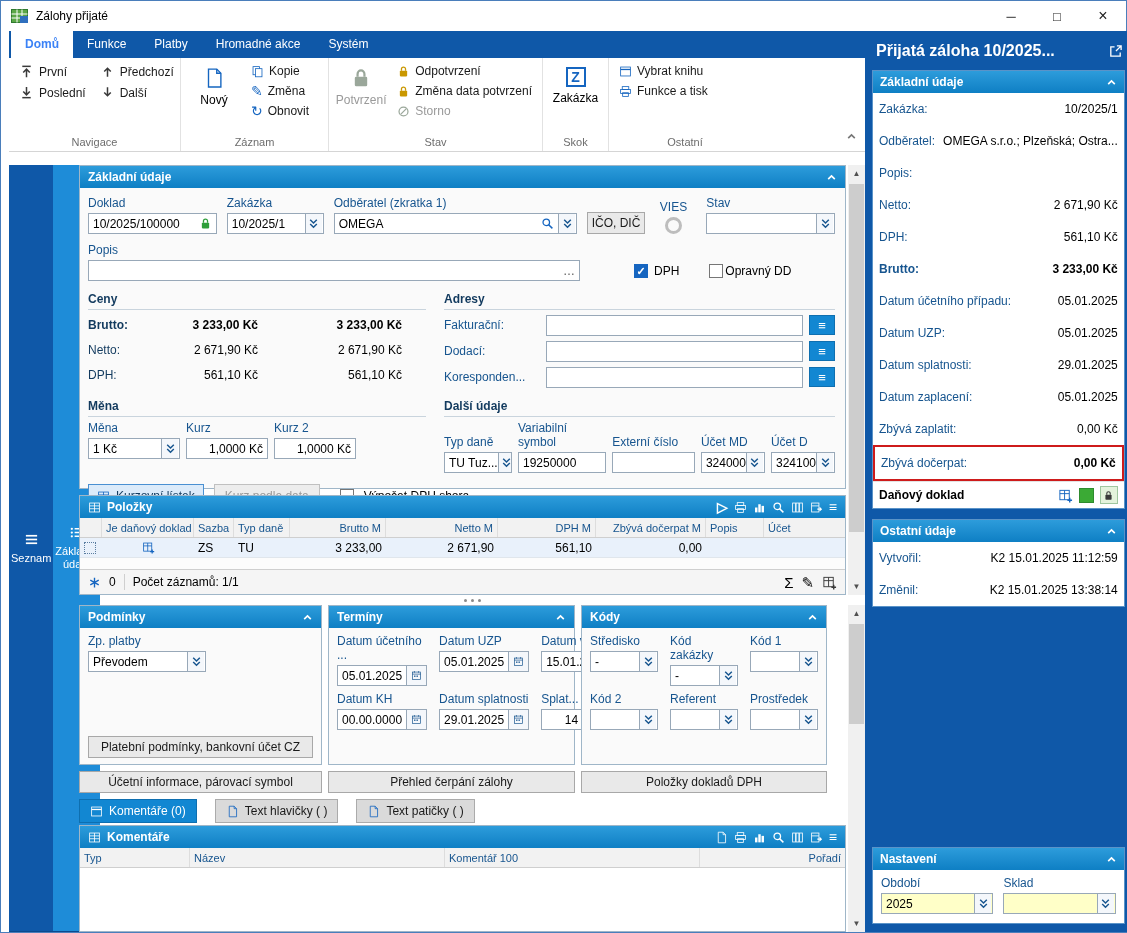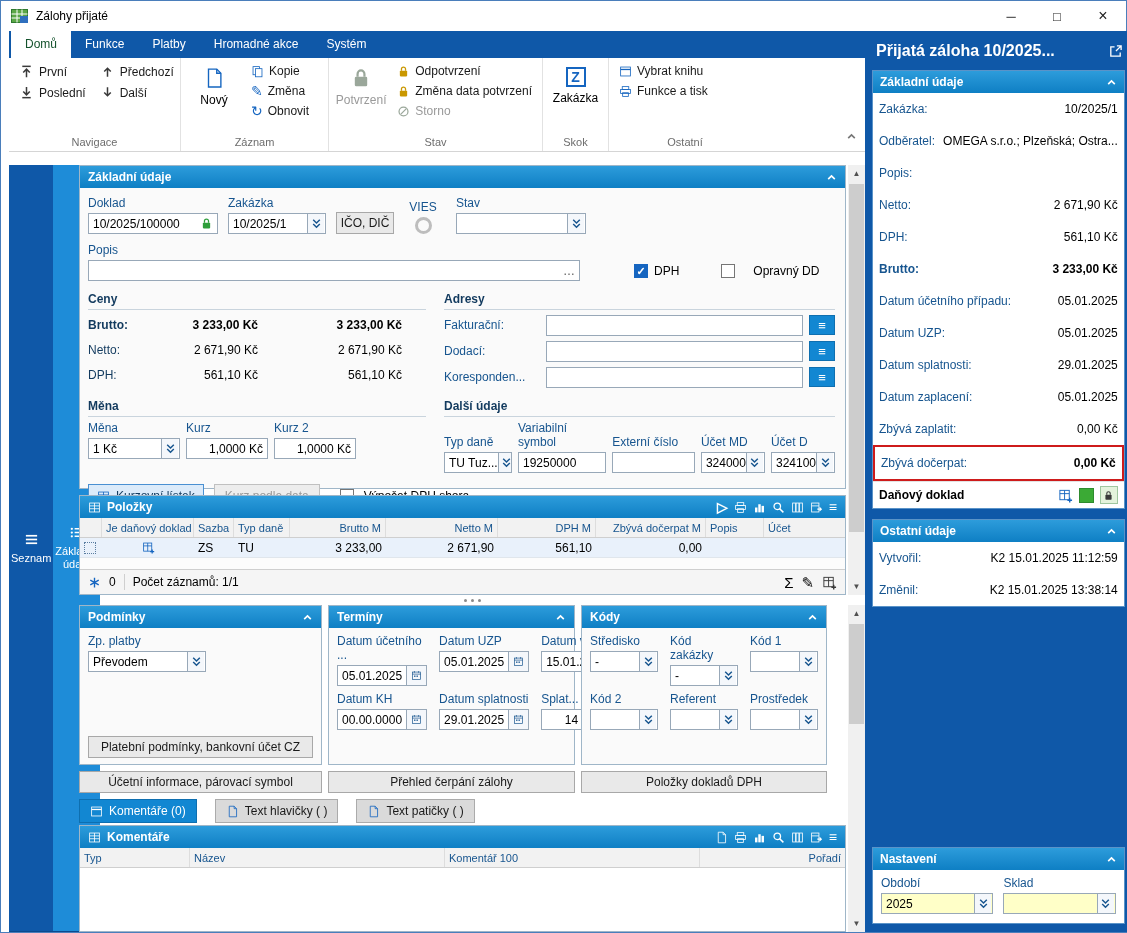--- a/index.html
+++ b/index.html
@@ -13,21 +13,21 @@
 .win-controls{margin-left:auto;display:flex;height:100%}
 .win-btn{width:46px;display:flex;align-items:center;justify-content:center;font-size:13px;color:#222;cursor:default}
 .win-btn.close{font-size:16px}
 
 .app-row{flex:1;display:flex;min-height:0}
 .left-col{width:864px;flex:0 0 auto;display:flex;flex-direction:column;background:#fff;padding-left:8px;min-height:0}
 .right-col{flex:1;background:#0F58A8;display:flex;flex-direction:column;padding:4px 5px 8px 7px;min-height:0}
 
 .rtabs{height:27px;background:#0F58A8;display:flex;align-items:stretch;padding-left:2px}
 .rtab{padding:6px 14px 4px;color:#fff;font-size:12px;cursor:default}
-.rtab.active{background:#fff;color:#14532d;font-weight:normal}
+.rtab.active{background:#fff;color:#3b82f6;font-weight:bold}
 .ribbon{height:94px;background:#fff;border-bottom:1px solid #d5d5d5;display:flex;position:relative}
 .rgroup{display:flex;flex-direction:column;border-right:1px solid #e2e2e2;padding:3px 4px 0}
 .rgroup-body{flex:1;display:flex;align-items:flex-start;gap:2px}
 .rgroup-label{text-align:center;color:#6d6d6d;font-size:11px;padding:1px 0 3px}
 .rcol{display:flex;flex-direction:column}
 .rbtn-s{display:flex;align-items:center;gap:5px;padding:3px 6px;font-size:12px;color:#1a1a1a;white-space:nowrap;cursor:default}
 .rbtn-b{width:58px;display:flex;flex-direction:column;align-items:center;justify-content:flex-start;gap:4px;padding:6px 2px 2px;font-size:12px;text-align:center;cursor:default}
 .dis{color:#9a9a9a}
 .ribbon-collapse{position:absolute;right:8px;bottom:6px;color:#777}
 
@@ -485,20 +485,35 @@
                       <div class="fld">
                           <span>10/2025/1</span>
                           <span class="sp"></span>
                           <span class="dd">
                             <svg class="chev-ic">
                               <use href="#i-chev2"></use>
                             </svg>
                           </span>
                         </div>
                     </div>
+                    <div class="fgrp" style="width:246px">
+                      <span class="lbl">Odběratel (zkratka 1)</span>
+                      <div class="fld">
+                          <span>OMEGA</span>
+                          <span class="sp"></span>
+                          <svg class="i13 c-blue">
+                            <use href="#i-search"></use>
+                          </svg>
+                          <span class="dd" style="margin-left:4px">
+                            <svg class="chev-ic">
+                              <use href="#i-chev2"></use>
+                            </svg>
+                          </span>
+                        </div>
+                    </div>
                     <div class="btn" style="width:58px;height:22px">IČO, DIČ</div>
                     <div class="fgrp" style="width:38px;align-items:center">
                       <span class="lbl">VIES</span>
                       <span style="width:17px;height:17px;border:3px solid #BDBDBD;border-radius:50%;display:inline-block"></span>
                     </div>
                     <div class="fgrp" style="width:130px;margin-left:4px">
                       <span class="lbl">Stav</span>
                       <div class="fld">
                           <span></span>
                           <span class="sp"></span>
@@ -517,21 +532,21 @@
                       <div class="fld">
                           <span></span>
                           <span class="sp"></span>
                           <span style="color:#555">…</span>
                         </div>
                     </div>
                     <div style="display:flex;align-items:center;gap:6px;margin-left:40px;margin-bottom:3px">
                       <span class="cb on">✓</span>
                       <span>DPH</span>
                     </div>
-                    <div style="display:flex;align-items:center;gap:18px;margin-left:28px;margin-bottom:3px">
+                    <div style="display:flex;align-items:center;gap:2px;margin-left:16px;margin-bottom:3px">
                       <span class="cb"></span>
                       <span>Opravný DD</span>
                     </div>
                   </div>
 
                   <div class="twocol">
 
                     <div class="colL">
                       <div class="subhead">Ceny</div>
                       <div class="crow">

